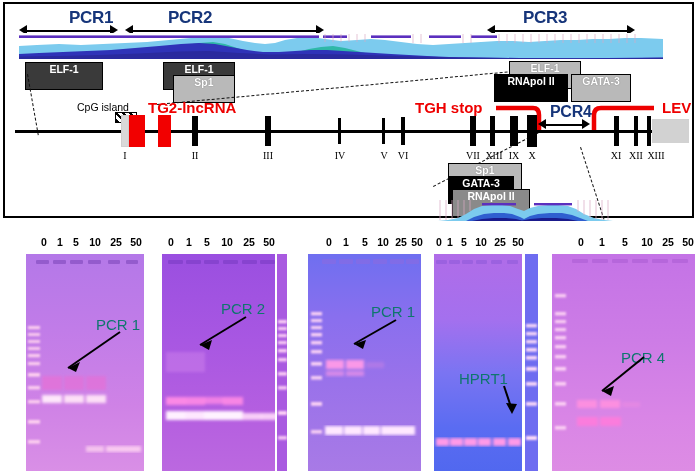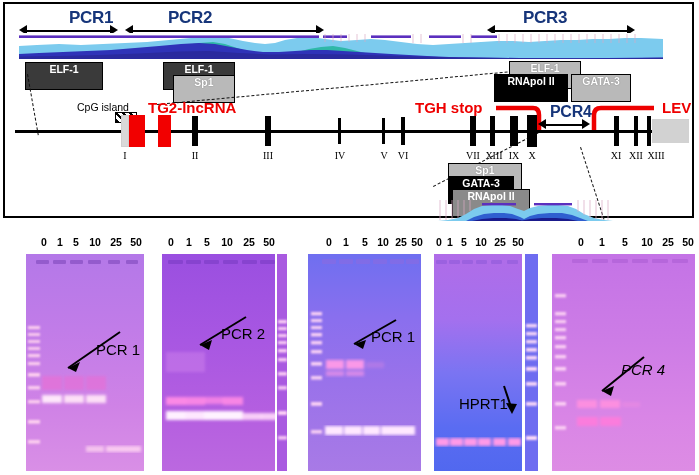--- a/index.html
+++ b/index.html
@@ -87,23 +87,22 @@
   
   #gels{position:absolute;left:0;top:236px;width:699px;height:239px;}
   .gel-panel{position:absolute;top:18px;}
   .gel-img{position:absolute;top:0;left:0;width:100%;height:100%;}
   .lane-nums{
     position:absolute;top:0px;height:14px;font-size:10.5px;font-weight:bold;
     color:#000;white-space:nowrap;
   }
   .lane-nums span{position:absolute;text-align:center;transform:translateX(-50%);}
   .gel-callout{
-    position:absolute;font-size:15px;font-weight:400;color:#000000;white-space:nowrap;
+    position:absolute;font-size:15px;font-weight:400;color:#0f766e;white-space:nowrap;
     font-family:"Liberation Sans", sans-serif;
-    margin-top:25px;
   }
   .callout-arrow{position:absolute;}
 </style>
 </head>
 <body>
 
 <div id="top-panel">
 
   <div class="pcr-label" style="left:22px;top:4px;margin-left:42px;">PCR1</div>
   <div class="pcr-label" style="left:163px;top:4px;">PCR2</div>
@@ -623,19 +622,19 @@
 
       <g filter="url(#blur5)">
         <rect x="25" y="146" width="20" height="8" fill="#ff8fe0" opacity="0.92"></rect>
         <rect x="48" y="146" width="20" height="8" fill="#ff8fe0" opacity="0.92"></rect>
         <rect x="70" y="148" width="18" height="5" fill="#ff8fe0" opacity="0.32"></rect>
         <rect x="25" y="163" width="21" height="9" fill="#ff7bdc" opacity="0.9"></rect>
         <rect x="48" y="163" width="21" height="9" fill="#ff7bdc" opacity="0.9"></rect>
       </g>
     </svg>
   </div>
-  <div class="gel-callout" style="left:621px;top:100px;font-style:italic;">PCR 4</div>
+  <div class="gel-callout" style="left:621px;top:113px;">PCR 4</div>
   <svg class="callout-arrow" style="left:588px;top:117px;width:62px;height:48px;" width="62" height="48">
     <line x1="56" y1="4" x2="14" y2="38" stroke="#000" stroke-width="2"></line>
     <polygon points="14,38 26,33 23,43" fill="#000"></polygon>
   </svg>
 
 </div>
 
 </body></html>

